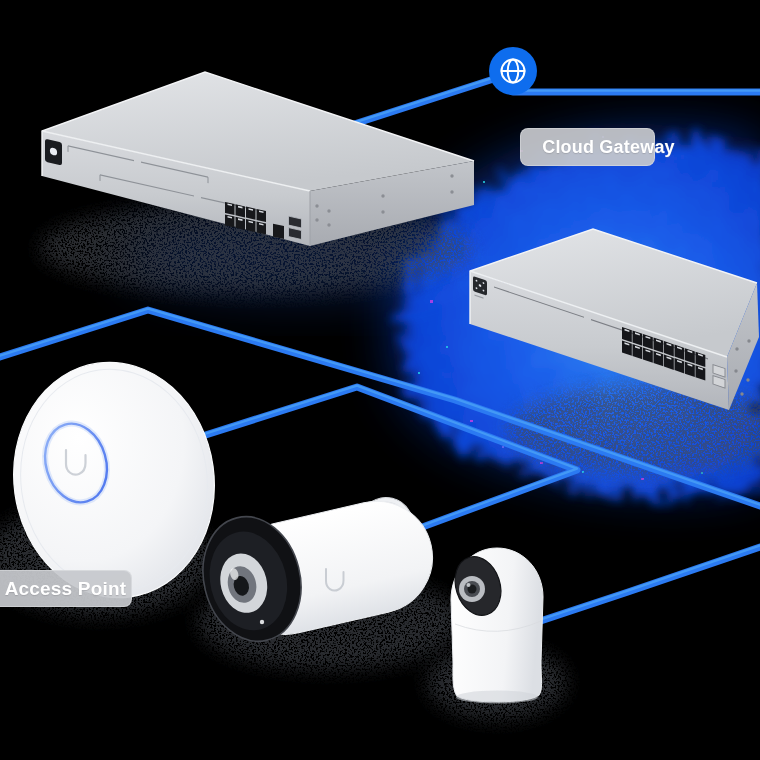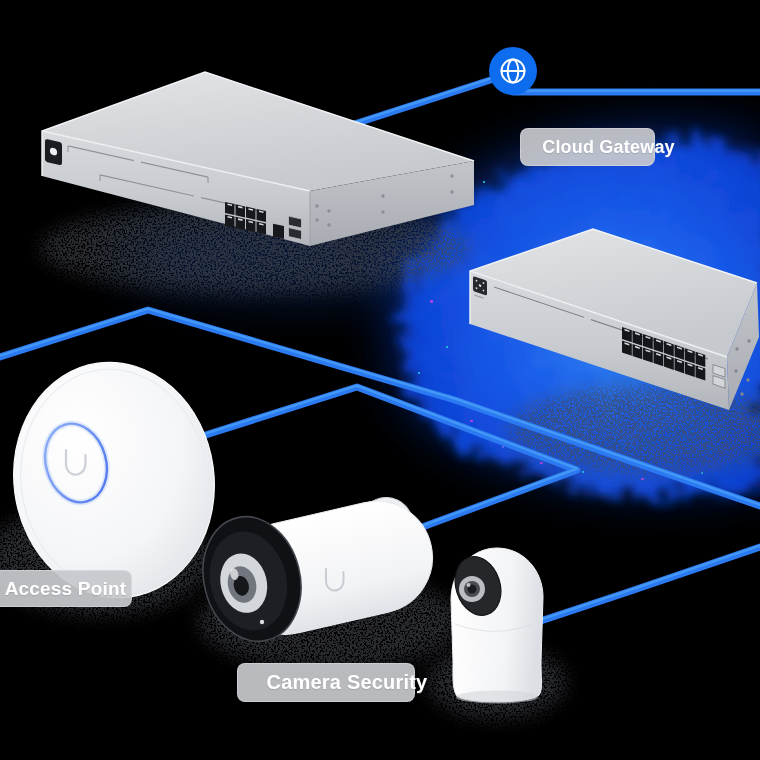--- a/index.html
+++ b/index.html
@@ -345,17 +345,14 @@
     </g>
   </g>
 </svg>
 
 <div class="badge badge-cloud-gateway">
   <span>Cloud Gateway</span>
 </div>
 <div class="badge badge-access-point">
   <span>Access Point</span>
 </div>
-<div class="badge badge-camera-security">
-  <span>Camera Security</span>
+
 </div>
 
-</div>
-
 </body></html>

